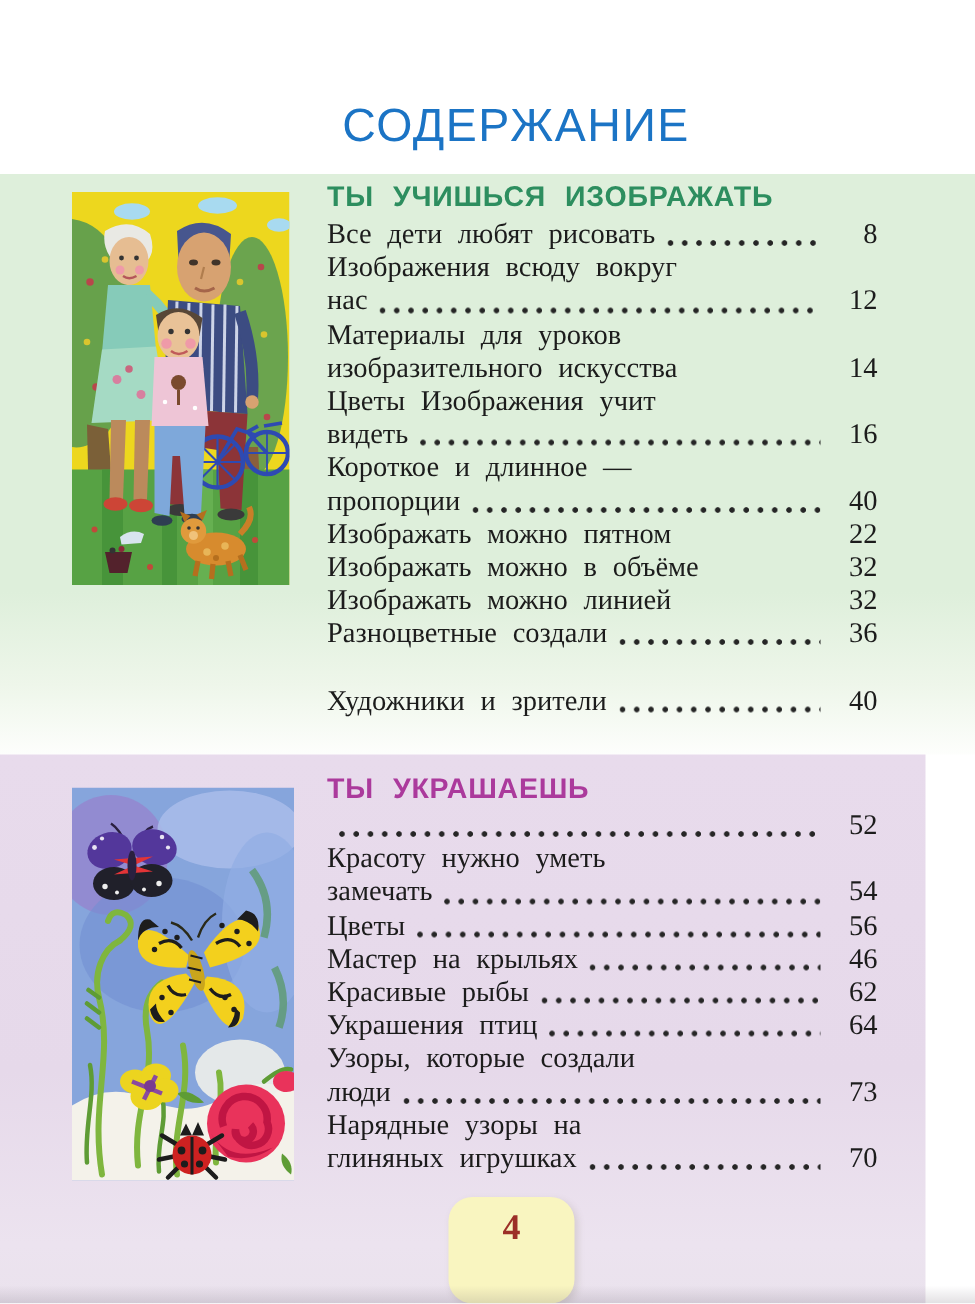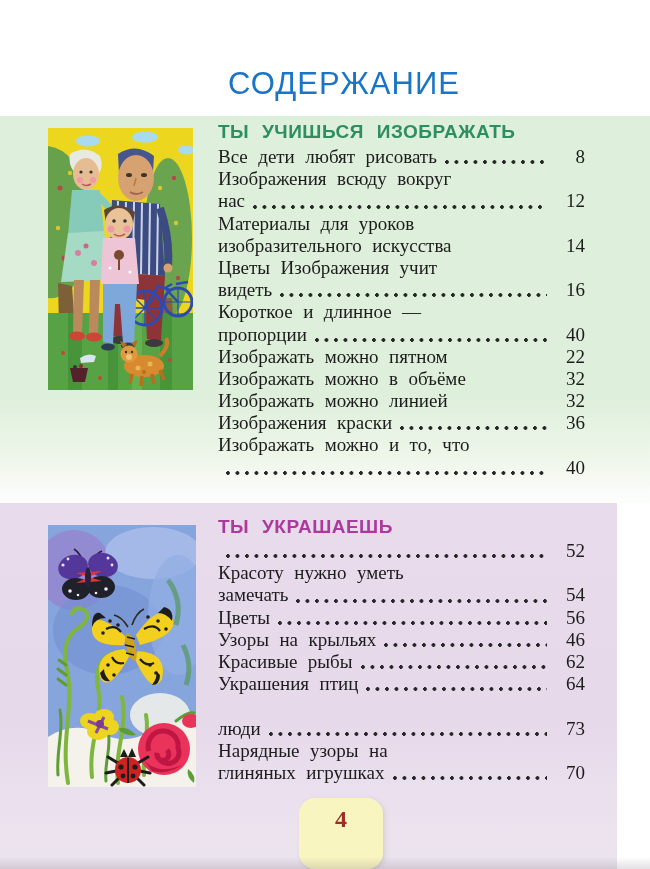--- a/index.html
+++ b/index.html
@@ -251,30 +251,30 @@
           <span class="t">Изображать можно в объёме</span>
           <span class="leader"></span>
           <span class="n">32</span>
         </div>
         <div class="row">
           <span class="t">Изображать можно линией</span>
           <span class="leader"></span>
           <span class="n">32</span>
         </div>
         <div class="row">
-          <span class="t">Изображения краски</span>
+          <span class="t">Разноцветные создали</span>
           <span class="leader dotted"></span>
           <span class="n">36</span>
         </div>
         <div class="row">
-          <span class="t">Изображать можно и то, что</span>
-          <span class="leader"></span>
-          <span class="n"></span>
-        </div>
-        <div class="row">
+          <span class="leader"></span>
+          <span class="n"></span>
+        </div>
+        <div class="row">
+          <span class="t">Художники и зрители</span>
           <span class="leader dotted"></span>
           <span class="n">40</span>
         </div>
       </div>
   </section>
 
   <section class="panel panel-purple">
     <div class="illus illus-2">
       <svg width="148" height="262" viewBox="0 0 148 262">
         <rect width="148" height="262" fill="#86a5dc"></rect>
@@ -401,35 +401,36 @@
           <span class="t">замечать</span>
           <span class="leader dotted"></span>
           <span class="n">54</span>
         </div>
         <div class="row">
           <span class="t">Цветы</span>
           <span class="leader dotted"></span>
           <span class="n">56</span>
         </div>
         <div class="row">
-          <span class="t">Узоры на крыльях</span>
+          <span class="t">Мастер на крыльях</span>
           <span class="leader dotted"></span>
           <span class="n">46</span>
         </div>
         <div class="row">
           <span class="t">Красивые рыбы</span>
           <span class="leader dotted"></span>
           <span class="n">62</span>
         </div>
         <div class="row">
           <span class="t">Украшения птиц</span>
           <span class="leader dotted"></span>
           <span class="n">64</span>
         </div>
         <div class="row">
+          <span class="t">Узоры, которые создали</span>
           <span class="leader"></span>
           <span class="n"></span>
         </div>
         <div class="row">
           <span class="t">люди</span>
           <span class="leader dotted"></span>
           <span class="n">73</span>
         </div>
         <div class="row">
           <span class="t">Нарядные узоры на</span>

